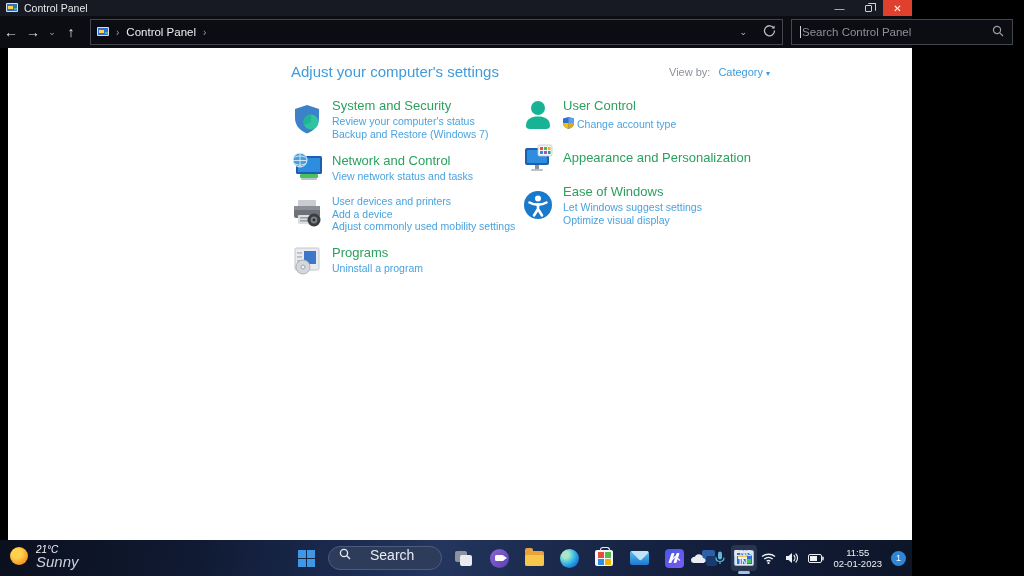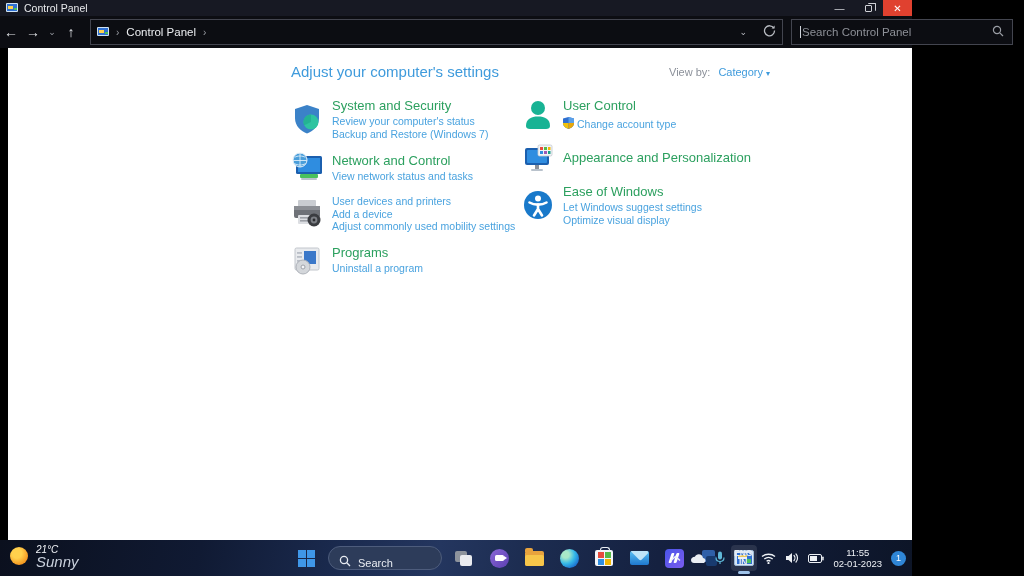--- a/index.html
+++ b/index.html
@@ -65,21 +65,21 @@
   .weather .cond { font-size:15px; line-height:11px; color:#c9d0dc; }
 
   .tb-center { position:absolute; left:293px; top:0; height:36px; display:flex; align-items:center; gap:9px; }
   .tb-item { width:26px; height:26px; display:flex; align-items:center; justify-content:center; border-radius:4px; }
   .tb-item.active { background:rgba(255,255,255,.10); position:relative; }
   .tb-item.active:after { content:""; position:absolute; bottom:-3px; left:7px; width:12px; height:3px;
     border-radius:2px; background:#9fc3ea; }
   .start-grid { width:17px; height:17px; display:grid; grid-template-columns:8px 8px; grid-template-rows:8px 8px; gap:1px; }
   .start-grid span { background:#3f97e8; }
   .tb-search { height:24px; width:114px; border-radius:12px; background:#2d3c5a; border:1px solid #4d5c7c;
-    display:flex; align-items:flex-end; gap:7px; padding:0 10px; color:#e8ecf2; font-size:11px; }
+    display:flex; align-items:flex-start; gap:19px; padding:0 10px; color:#e8ecf2; font-size:14px; }
 
   
   .ico-taskview { width:18px; height:15px; position:relative; }
   .ico-taskview .b1 { position:absolute; left:0; top:0; width:12px; height:11px; background:#8d939c; border-radius:2px; }
   .ico-taskview .b2 { position:absolute; left:5px; top:4px; width:12px; height:11px; background:#e9ebef; border-radius:2px; }
   .ico-chat { width:19px; height:19px; border-radius:50%; background:linear-gradient(135deg,#8a68d8,#5b3fb0);
     display:flex; align-items:center; justify-content:center; }
   .ico-chat .cam { width:9px; height:6px; background:#fff; border-radius:1.5px; position:relative; }
   .ico-chat .cam:after { content:""; position:absolute; right:-3px; top:1px; border-left:3px solid #fff;
     border-top:2px solid transparent; border-bottom:2px solid transparent; }

